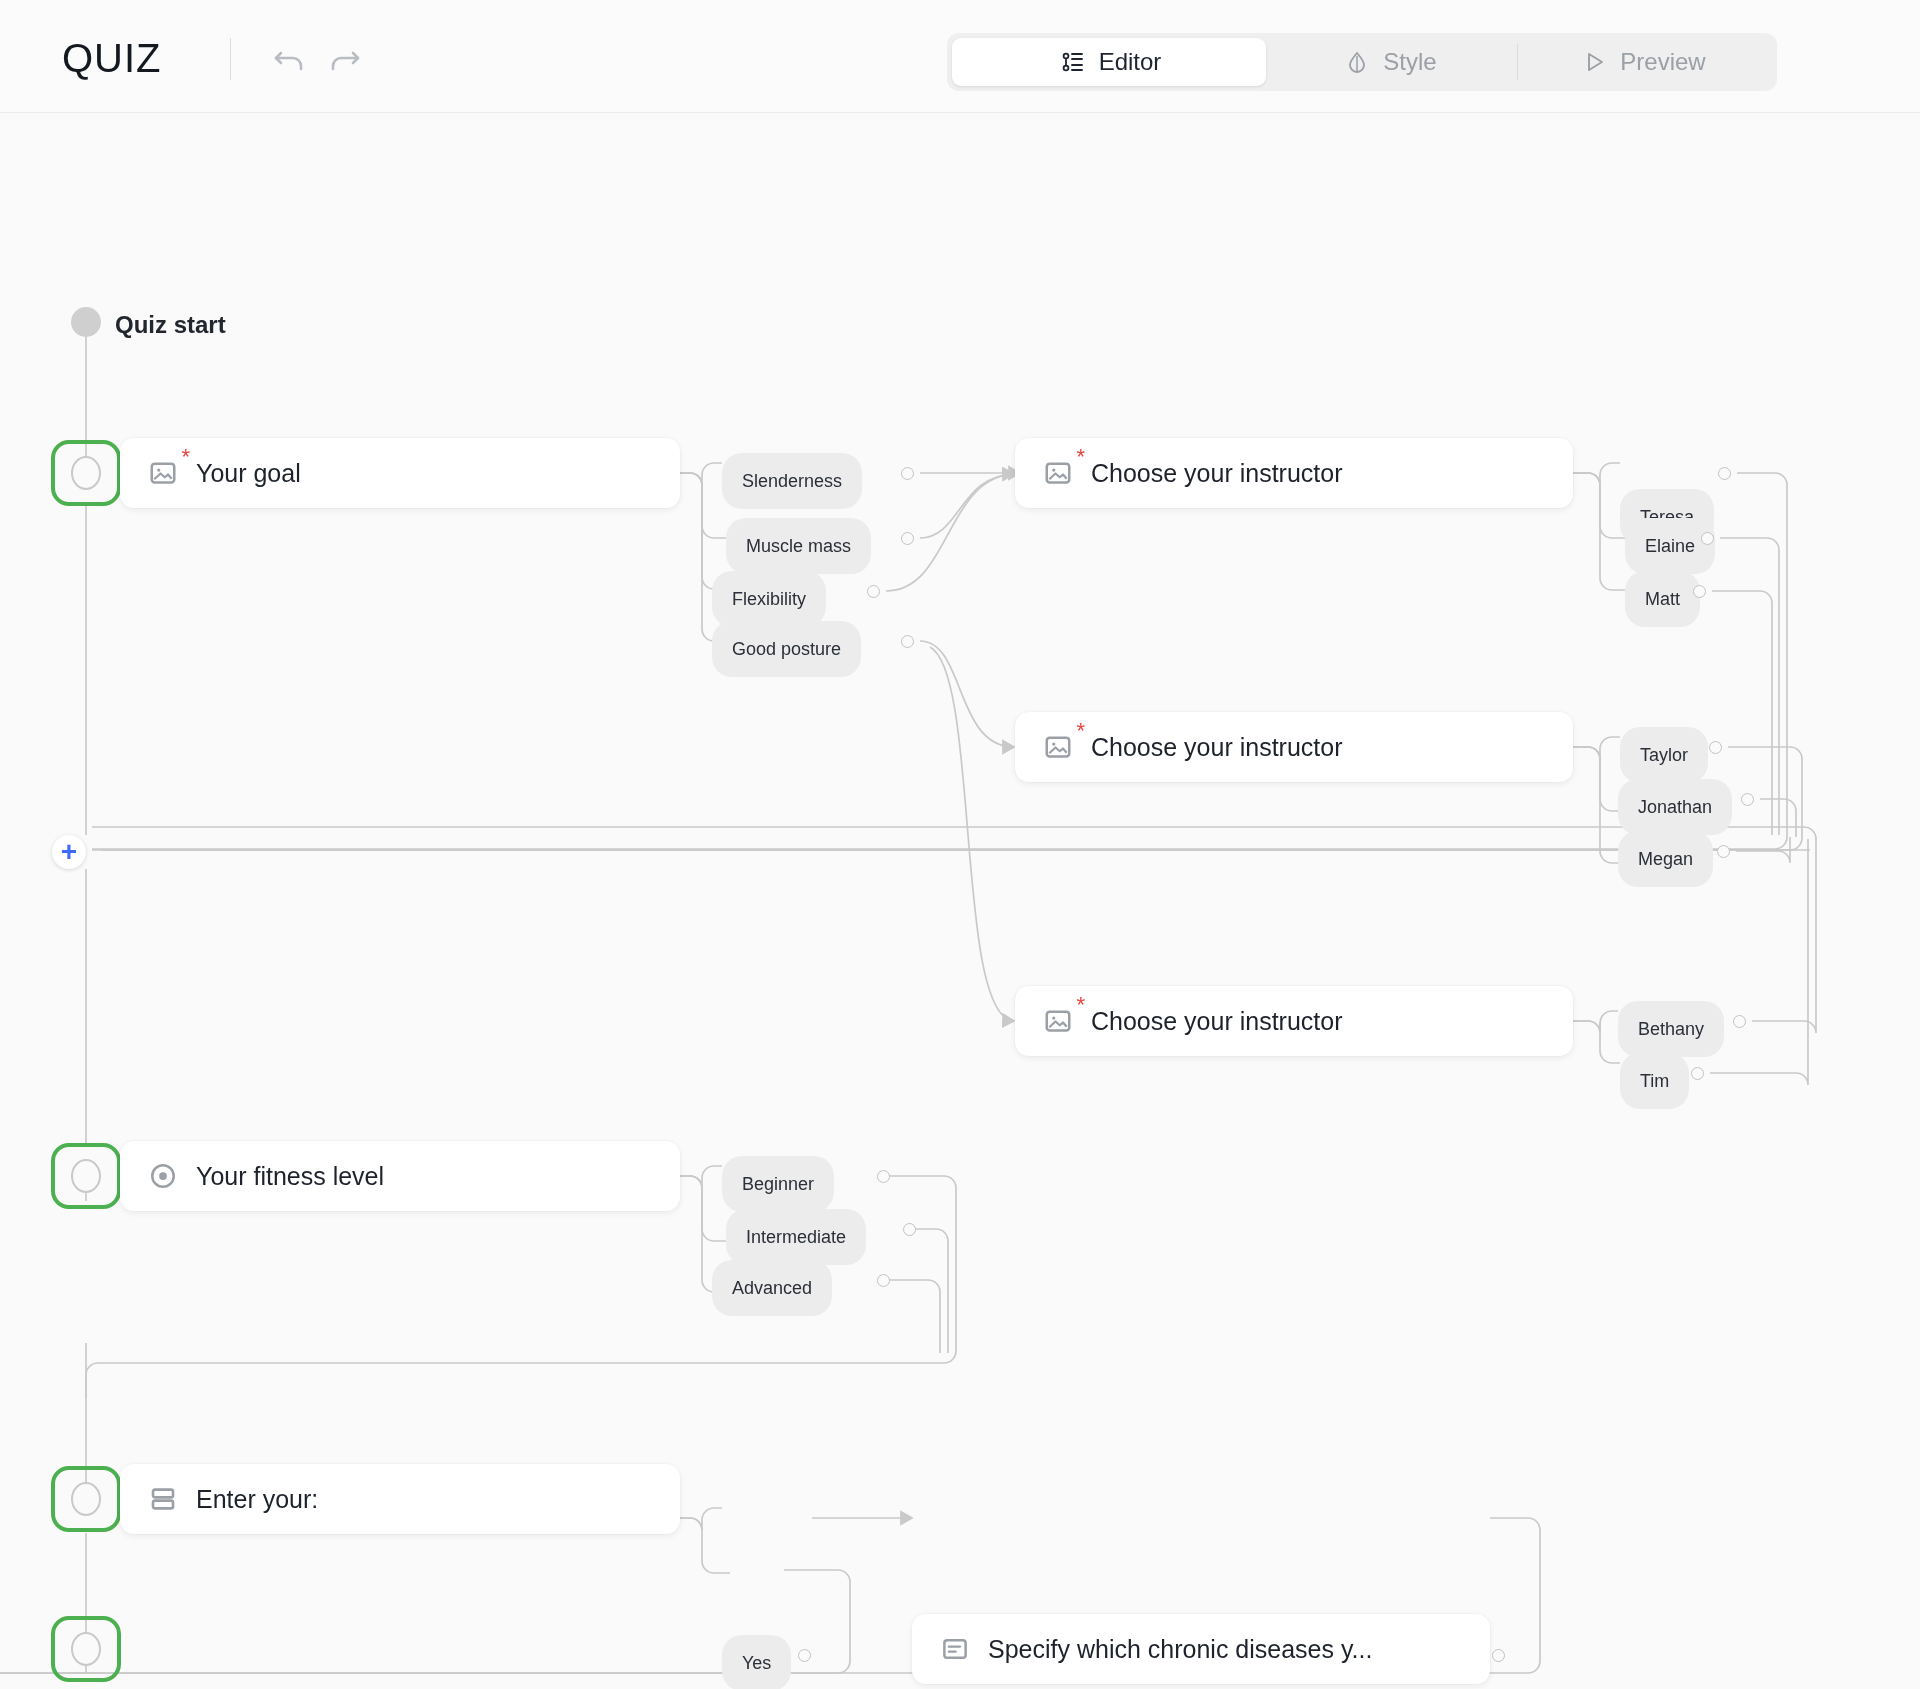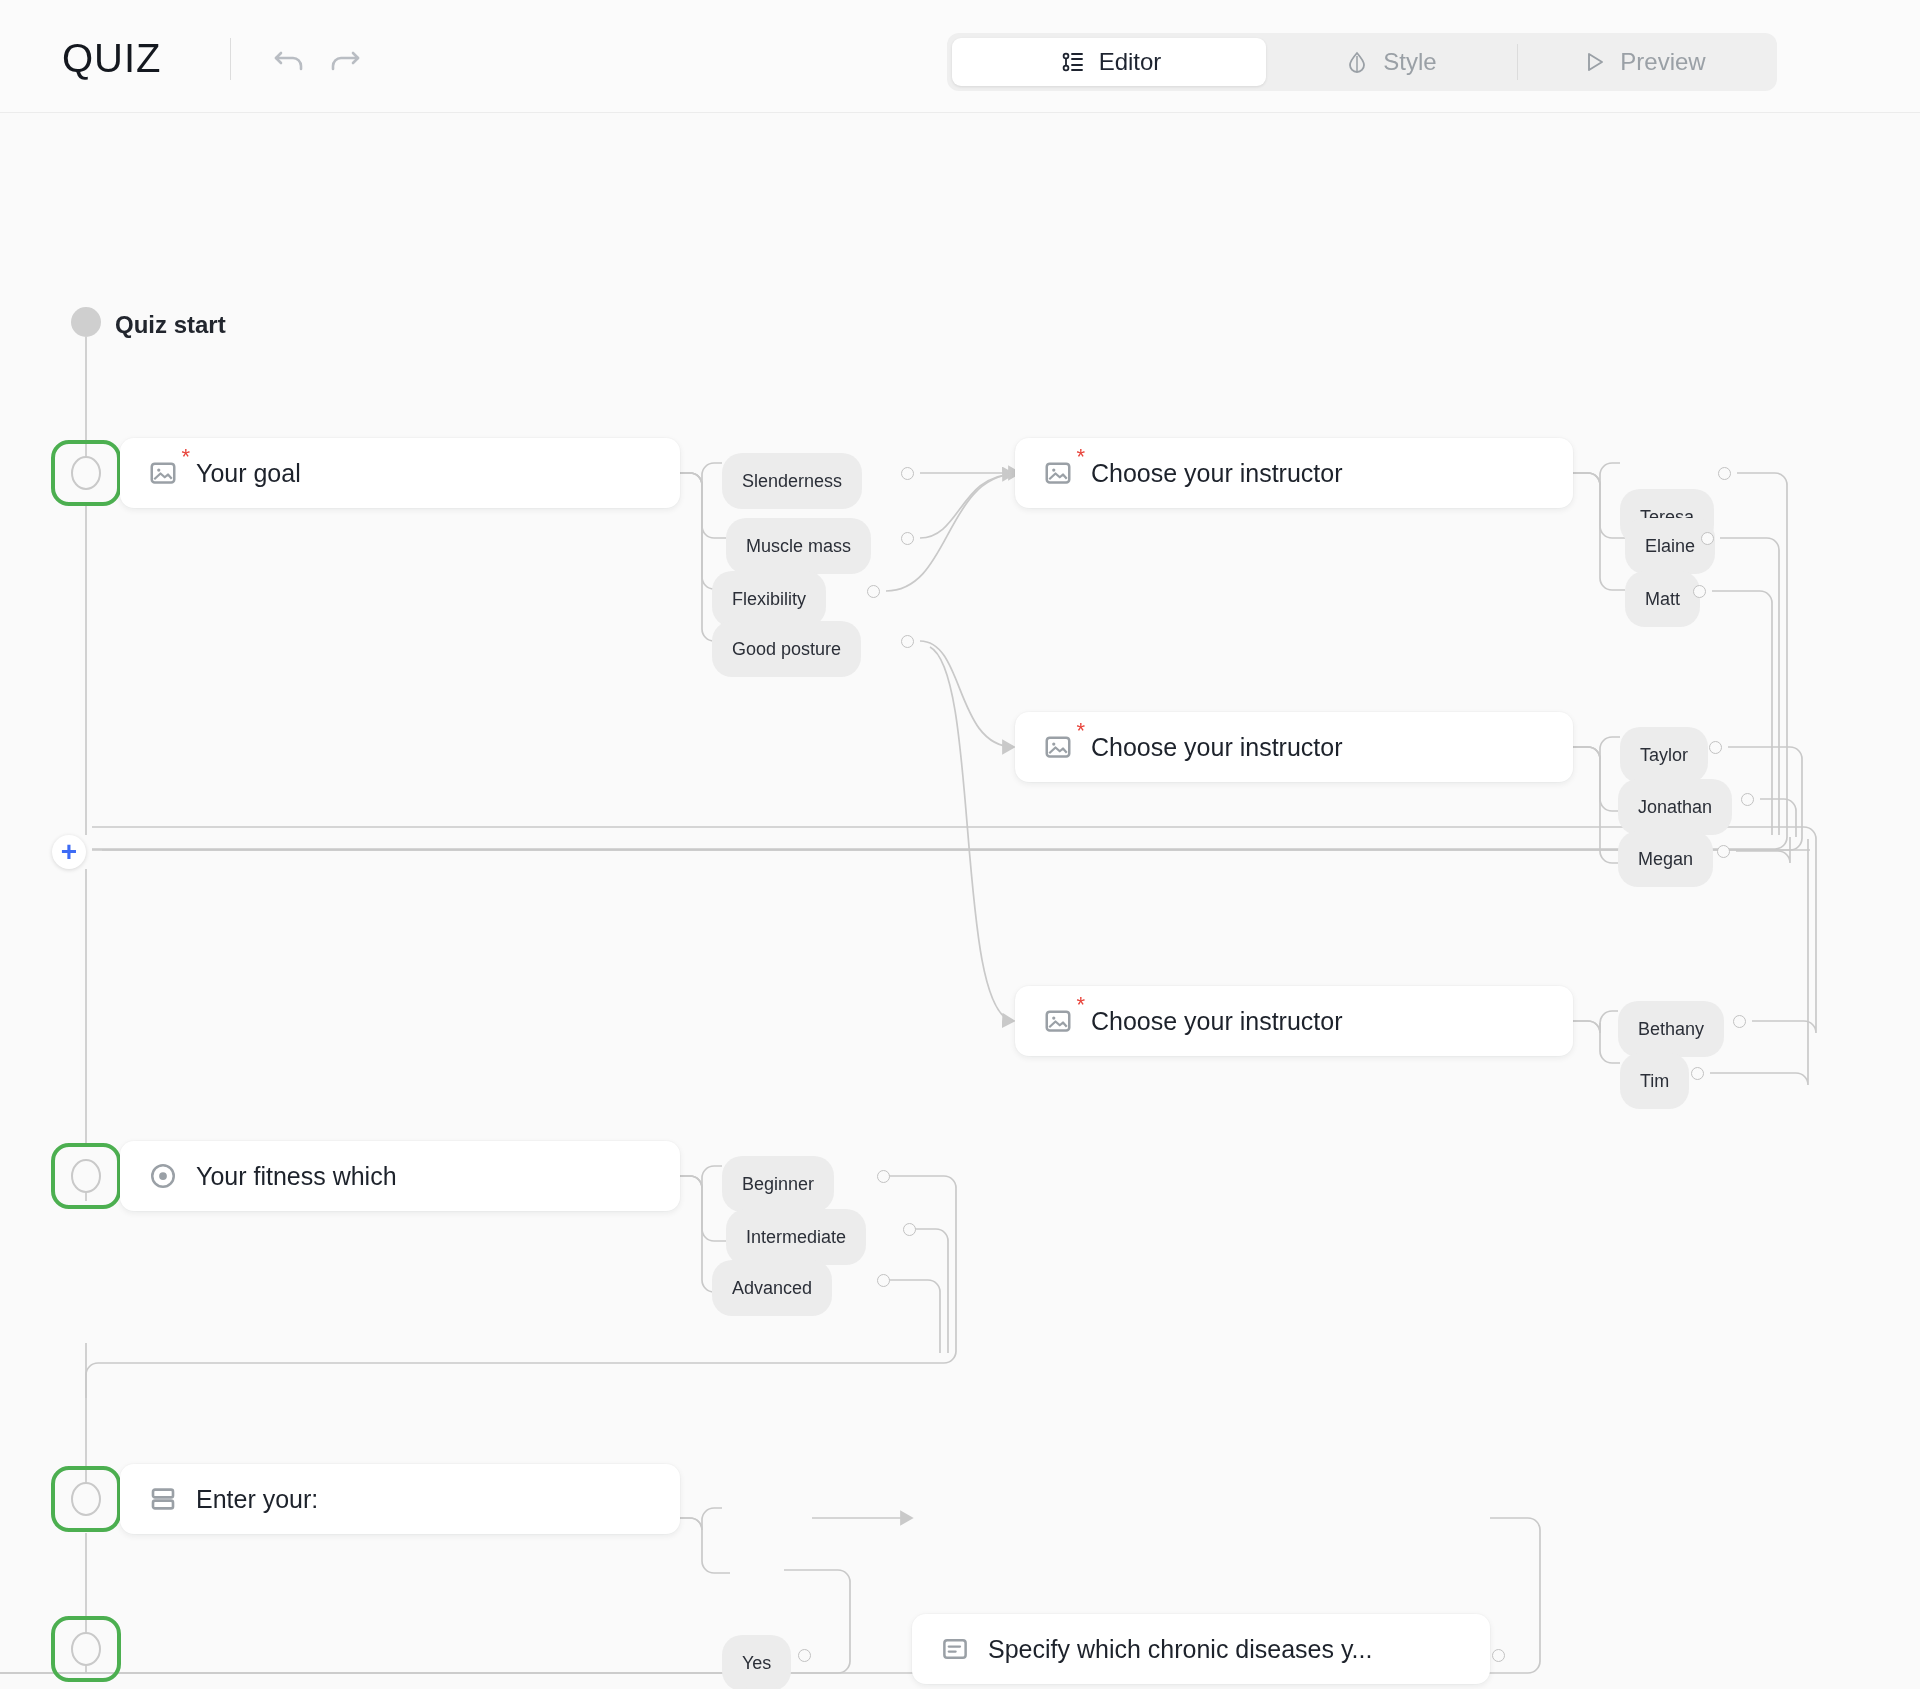--- a/index.html
+++ b/index.html
@@ -373,21 +373,21 @@
   <div class="handle" style="left:51px; top:1030px;">
     <div class="inner"></div>
   </div>
   <div class="card" style="left:120px; top:1028px; width:560px; height:70px;">
     <span class="icon-wrap">
       <svg width="30" height="30" viewBox="0 0 24 24">
         <circle cx="12" cy="12" r="8.6" fill="none" stroke="#9aa0a6" stroke-width="2"></circle>
         <circle cx="12" cy="12" r="3.1" fill="#9aa0a6"></circle>
       </svg>
     </span>
-    <span class="card-title">Your fitness which</span>
+    <span class="card-title">Your fitness level</span>
   </div>
 
   <div class="pill" style="left:722px; top:1043px;">Beginner</div>
   <div class="port" style="left:877px; top:1057px;"></div>
 
   <div class="pill" style="left:726px; top:1096px;">Intermediate</div>
   <div class="port" style="left:903px; top:1110px;"></div>
 
   <div class="pill" style="left:712px; top:1147px;text-align:center;">Advanced</div>
   <div class="port" style="left:877px; top:1161px;"></div>

